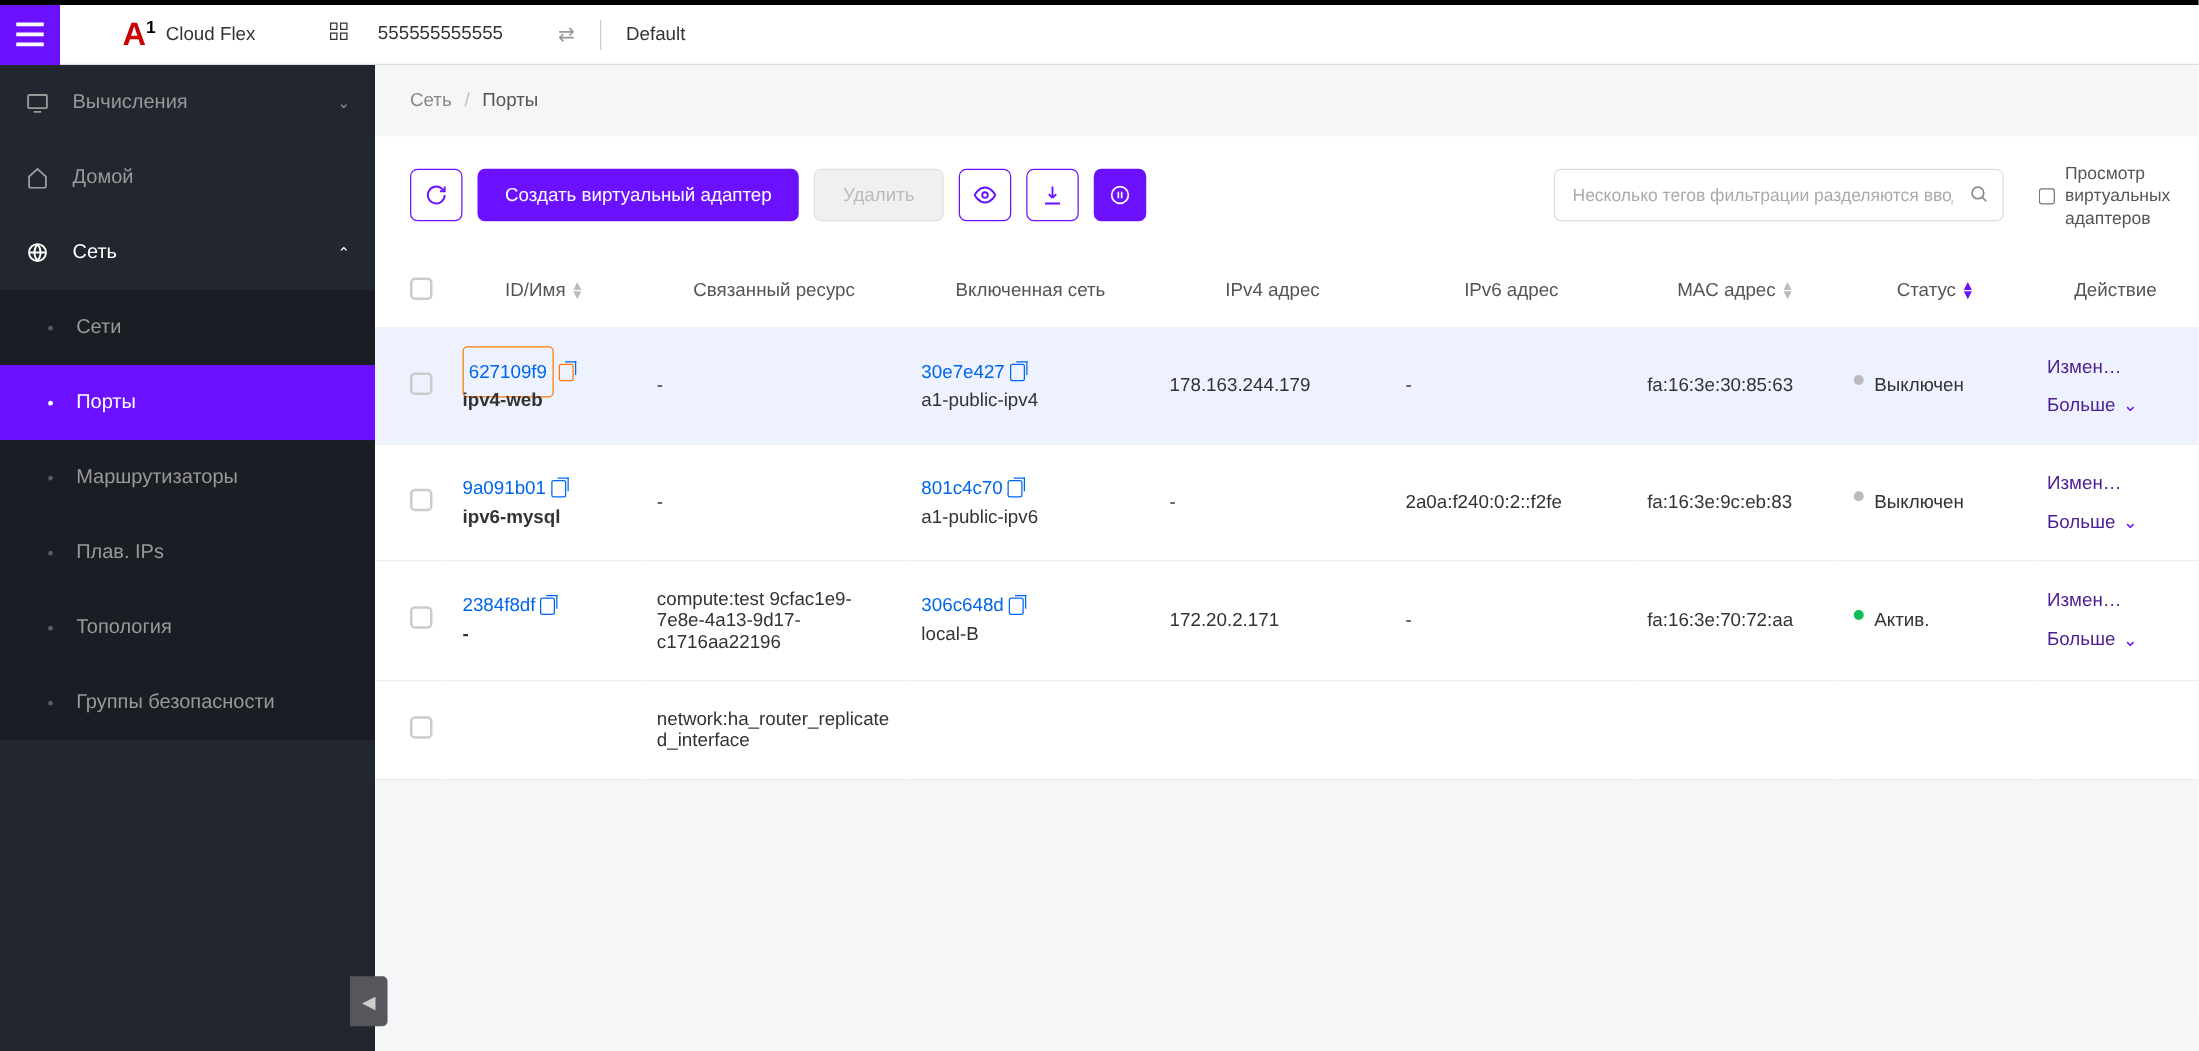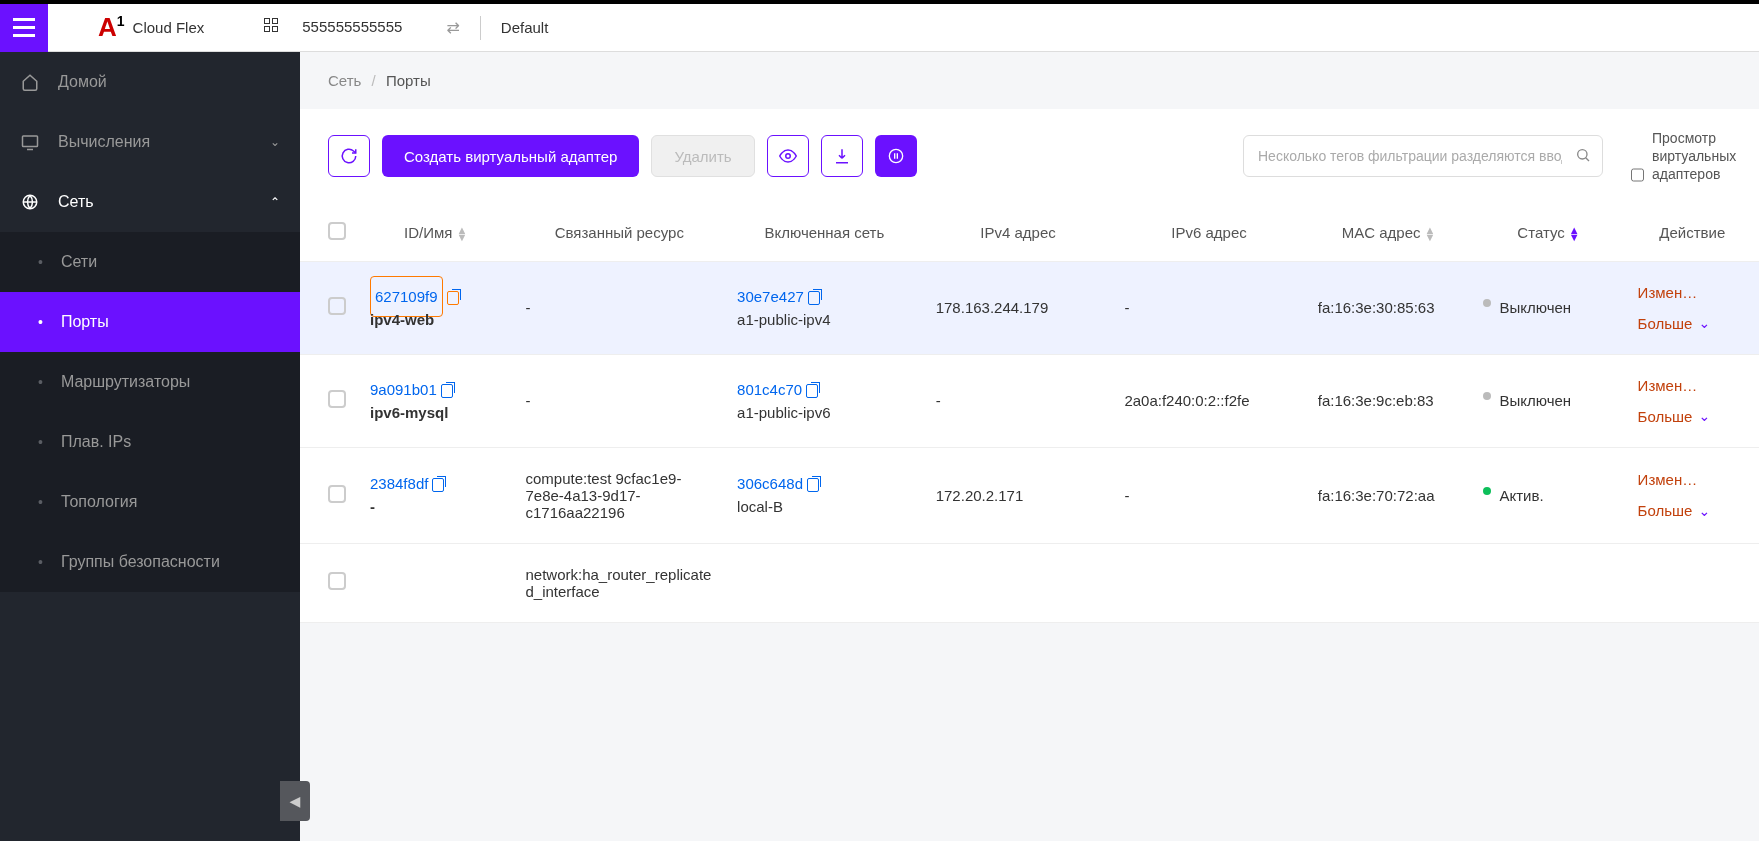--- a/index.html
+++ b/index.html
@@ -40,21 +40,21 @@
 .toolbar{display:flex;align-items:center;padding:20px 28px;gap:12px;flex-wrap:nowrap}
 .btn-icon{width:42px;height:42px;border:1px solid #6b11ff;background:#fff;border-radius:6px;display:flex;align-items:center;justify-content:center;color:#6b11ff;font-size:16px;cursor:pointer}
 .btn-primary{height:42px;padding:0 22px;background:#6b11ff;color:#fff;border:none;border-radius:6px;font-size:15px;cursor:pointer}
 .btn-disabled{height:42px;padding:0 22px;background:#f0f0f0;color:#bbb;border:1px solid #e0e0e0;border-radius:6px;font-size:15px;cursor:not-allowed}
 .btn-filled{width:42px;height:42px;background:#6b11ff;border:none;border-radius:6px;display:flex;align-items:center;justify-content:center;color:#fff;font-size:16px;cursor:pointer}
 .tb-spacer{flex:1}
 .search-wrap{position:relative;width:360px}
 .search-wrap input{width:100%;height:42px;border:1px solid #ddd;border-radius:6px;padding:0 40px 0 14px;font-size:14px}
 .search-wrap input::placeholder{color:#aaa}
 .search-wrap .sico{position:absolute;right:12px;top:12px;color:#888;font-size:16px}
-.view-toggle{display:flex;align-items:flex-end;gap:8px;margin-left:16px;max-width:100px}
+.view-toggle{display:flex;align-items:center;gap:8px;margin-left:16px;max-width:100px}
 .view-toggle input{width:18px;height:18px;margin-top:2px}
 .view-toggle label{font-size:14px;color:#555;line-height:1.3}
 .tbl{width:100%;border-collapse:collapse}
 .tbl th{text-align:center;padding:18px 12px;font-weight:400;color:#555;font-size:15px;border-bottom:1px solid #eee;vertical-align:middle}
 .tbl th:first-child{padding-left:28px;width:50px}
 .tbl td{padding:22px 12px;font-size:15px;color:#333;vertical-align:middle;border-bottom:1px solid #eee}
 .tbl td:first-child{padding-left:28px}
 .tbl tr.row.hl{background:#eef2ff}
 .chk{width:18px;height:18px;border:2px solid #ccc;border-radius:4px;display:inline-block;cursor:pointer}
 .sort{color:#bbb;font-size:11px;margin-left:4px;display:inline-flex;flex-direction:column;line-height:7px;vertical-align:middle}
@@ -64,21 +64,21 @@
 .lnk.hi{border:1.5px solid #ff7a00;border-radius:4px;padding:11px 4px}
 .copy-ico{display:inline-block;width:12px;height:14px;border:1.5px solid #0066ee;border-radius:2px;position:relative;margin-left:4px;vertical-align:middle}
 .copy-ico.hi{border-color:#ff7a00}
 .copy-ico::after{content:"";position:absolute;top:-3px;right:-3px;width:8px;height:10px;border-top:1.5px solid currentColor;border-right:1.5px solid currentColor;color:#0066ee}
 .name-bold{font-weight:700;margin-top:6px}
 .status{display:flex;align-items:flex-start;gap:8px}
 .dot{width:8px;height:8px;border-radius:50%}
 .dot.grey{background:#bbb}
 .dot.green{background:#0dbf5a}
 .act{display:flex;flex-direction:column;gap:14px}
-.act a{color:#c2410c;text-decoration:none;font-size:15px}
+.act a{color:#4c1d95;text-decoration:none;font-size:15px}
 .act .more{display:flex;align-items:center;gap:6px}
 .act .more::after{content:"⌄";color:#6b11ff;font-size:14px}
 svg{display:block}
 </style>
 </head>
 <body>
 
 <div class="top-black"></div>
 
 <div class="topbar">
@@ -106,34 +106,34 @@
   <div class="top-item">
     <span>Default</span>
   </div>
 </div>
 
 <div class="layout">
   <div class="sidebar">
     <div class="side-item">
       <span class="ico">
           <svg width="18" height="18" viewBox="0 0 24 24" fill="none" stroke="currentColor" stroke-width="2">
-            <path d="M3 11l9-8 9 8v10a2 2 0 01-2 2H5a2 2 0 01-2-2z"></path>
-          </svg>
-        </span>
-      <span>Домой</span>
-    </div>
-    <div class="side-item">
-      <span class="ico">
-          <svg width="18" height="18" viewBox="0 0 24 24" fill="none" stroke="currentColor" stroke-width="2">
             <rect x="2" y="4" width="20" height="14" rx="1"></rect>
             <line x1="8" y1="22" x2="16" y2="22"></line>
           </svg>
         </span>
       <span>Вычисления</span>
       <span class="chev">⌄</span>
+    </div>
+    <div class="side-item">
+      <span class="ico">
+          <svg width="18" height="18" viewBox="0 0 24 24" fill="none" stroke="currentColor" stroke-width="2">
+            <path d="M3 11l9-8 9 8v10a2 2 0 01-2 2H5a2 2 0 01-2-2z"></path>
+          </svg>
+        </span>
+      <span>Домой</span>
     </div>
     <div class="side-item expanded">
       <span class="ico">
           <svg width="18" height="18" viewBox="0 0 24 24" fill="none" stroke="currentColor" stroke-width="2">
             <circle cx="12" cy="12" r="9"></circle>
             <line x1="3" y1="12" x2="21" y2="12"></line>
             <path d="M12 3a14 14 0 010 18M12 3a14 14 0 000 18"></path>
           </svg>
         </span>
       <span>Сеть</span>

